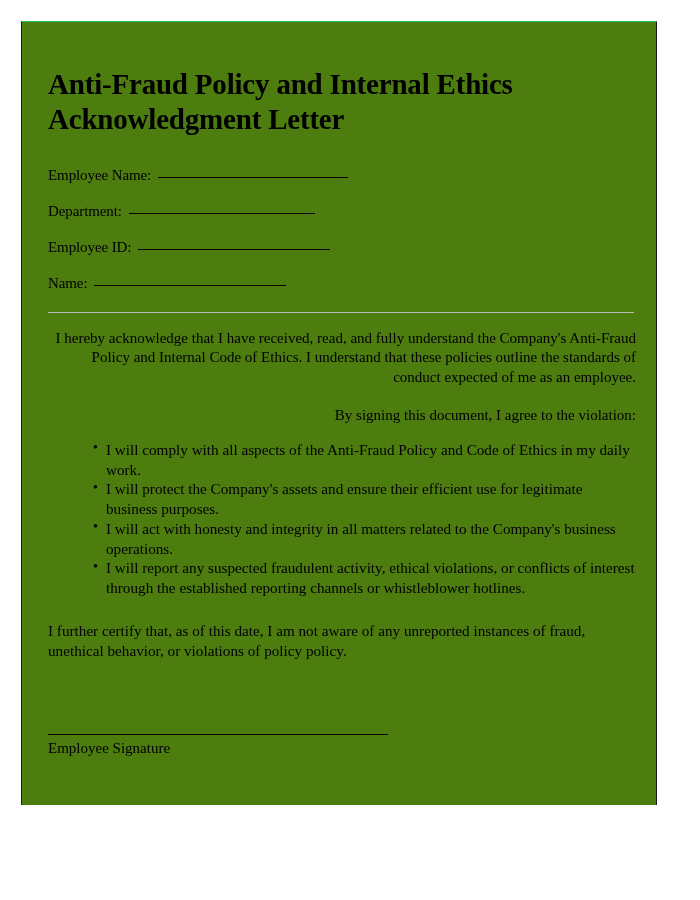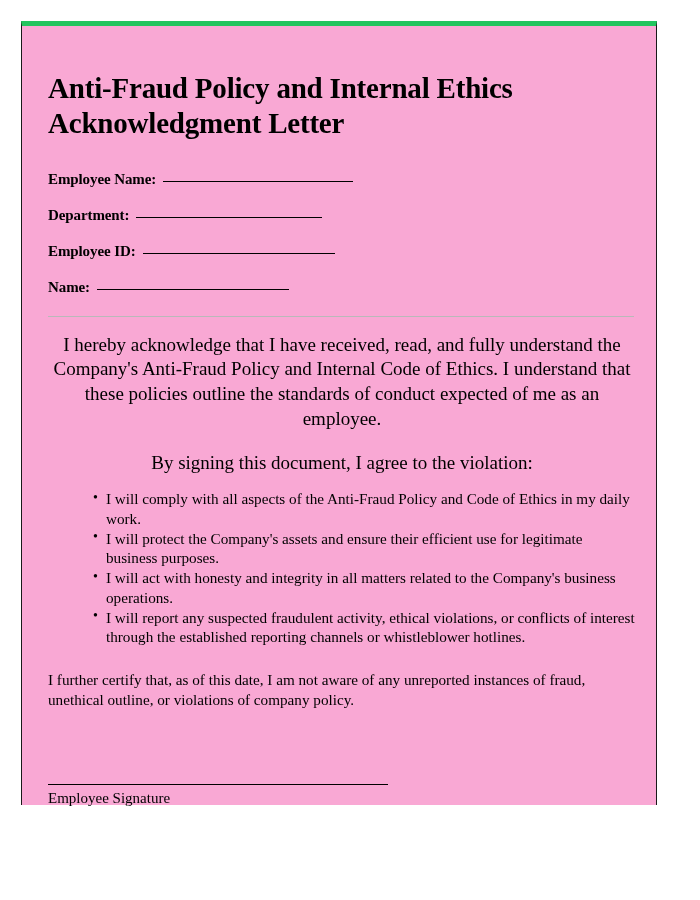--- a/index.html
+++ b/index.html
@@ -16,26 +16,26 @@
     overflow: hidden;
   }
 
   
   .page-frame {
     position: absolute;
     left: 21px;
     top: 21px;
     width: 636px;
     height: 784px;
-    border-top: 5px solid #22c55e;
+    border-top: 1px solid #22c55e;
     border-left: 1px solid #1a1a1a;
     border-right: 1px solid #1a1a1a;
     border-bottom: none;
     box-sizing: border-box;
-    background: #f9a8d4;
+    background: #4d7c0f;
   }
 
   .page-inner {
     position: absolute;
     left: 26px;
     top: 22px;
     width: 588px;
   }
 
   
@@ -55,21 +55,21 @@
   }
   .field-row {
     font-size: 15px;
     font-weight: bold;
     line-height: 1.0;
     margin-bottom: 21px;
     white-space: nowrap;
     letter-spacing: -0.1px;
   }
   .field-label {
-    font-weight: bold;
+    font-weight: normal;
   }
   .field-rule {
     display: inline-block;
     border-bottom: 1.6px solid #000000;
     vertical-align: 2px;
     margin-left: 7px;
     height: 0;
   }
   .rule-name { width: 190px; }
   .rule-id { width: 192px; }
@@ -79,24 +79,24 @@
   
   .divider {
     border: none;
     border-top: 1px solid #b9b9b9;
     margin: 6px 0 0 0;
     width: 586px;
   }
 
   
   .body-para {
-    font-size: 19px;
+    font-size: 15px;
     line-height: 1.30;
     margin: 16px 0 0 0;
-    text-align: center;
+    text-align: right;
   }
   .para-gap {
     margin-top: 19px;
   }
 
   
   .pledge-list {
     margin: 14px 0 0 0;
     padding-left: 45px;
     list-style: none;
@@ -174,21 +174,21 @@
 
     <p class="body-para para-gap">By signing this document, I agree to the violation:</p>
 
     <ul class="pledge-list">
       <li>I will comply with all aspects of the Anti-Fraud Policy and Code of Ethics in my daily work.</li>
       <li>I will protect the Company's assets and ensure their efficient use for legitimate business purposes.</li>
       <li>I will act with honesty and integrity in all matters related to the Company's business operations.</li>
       <li>I will report any suspected fraudulent activity, ethical violations, or conflicts of interest through the established reporting channels or whistleblower hotlines.</li>
     </ul>
 
-    <p class="closing-para">I further certify that, as of this date, I am not aware of any unreported instances of fraud, unethical outline, or violations of company policy.</p>
+    <p class="closing-para">I further certify that, as of this date, I am not aware of any unreported instances of fraud, unethical behavior, or violations of policy policy.</p>
 
     <div class="signature-area">
 
       <div class="sig-block">
         <div class="sig-rule"></div>
         <div class="sig-label">Employee Signature</div>
       </div>
 
 
     </div>

